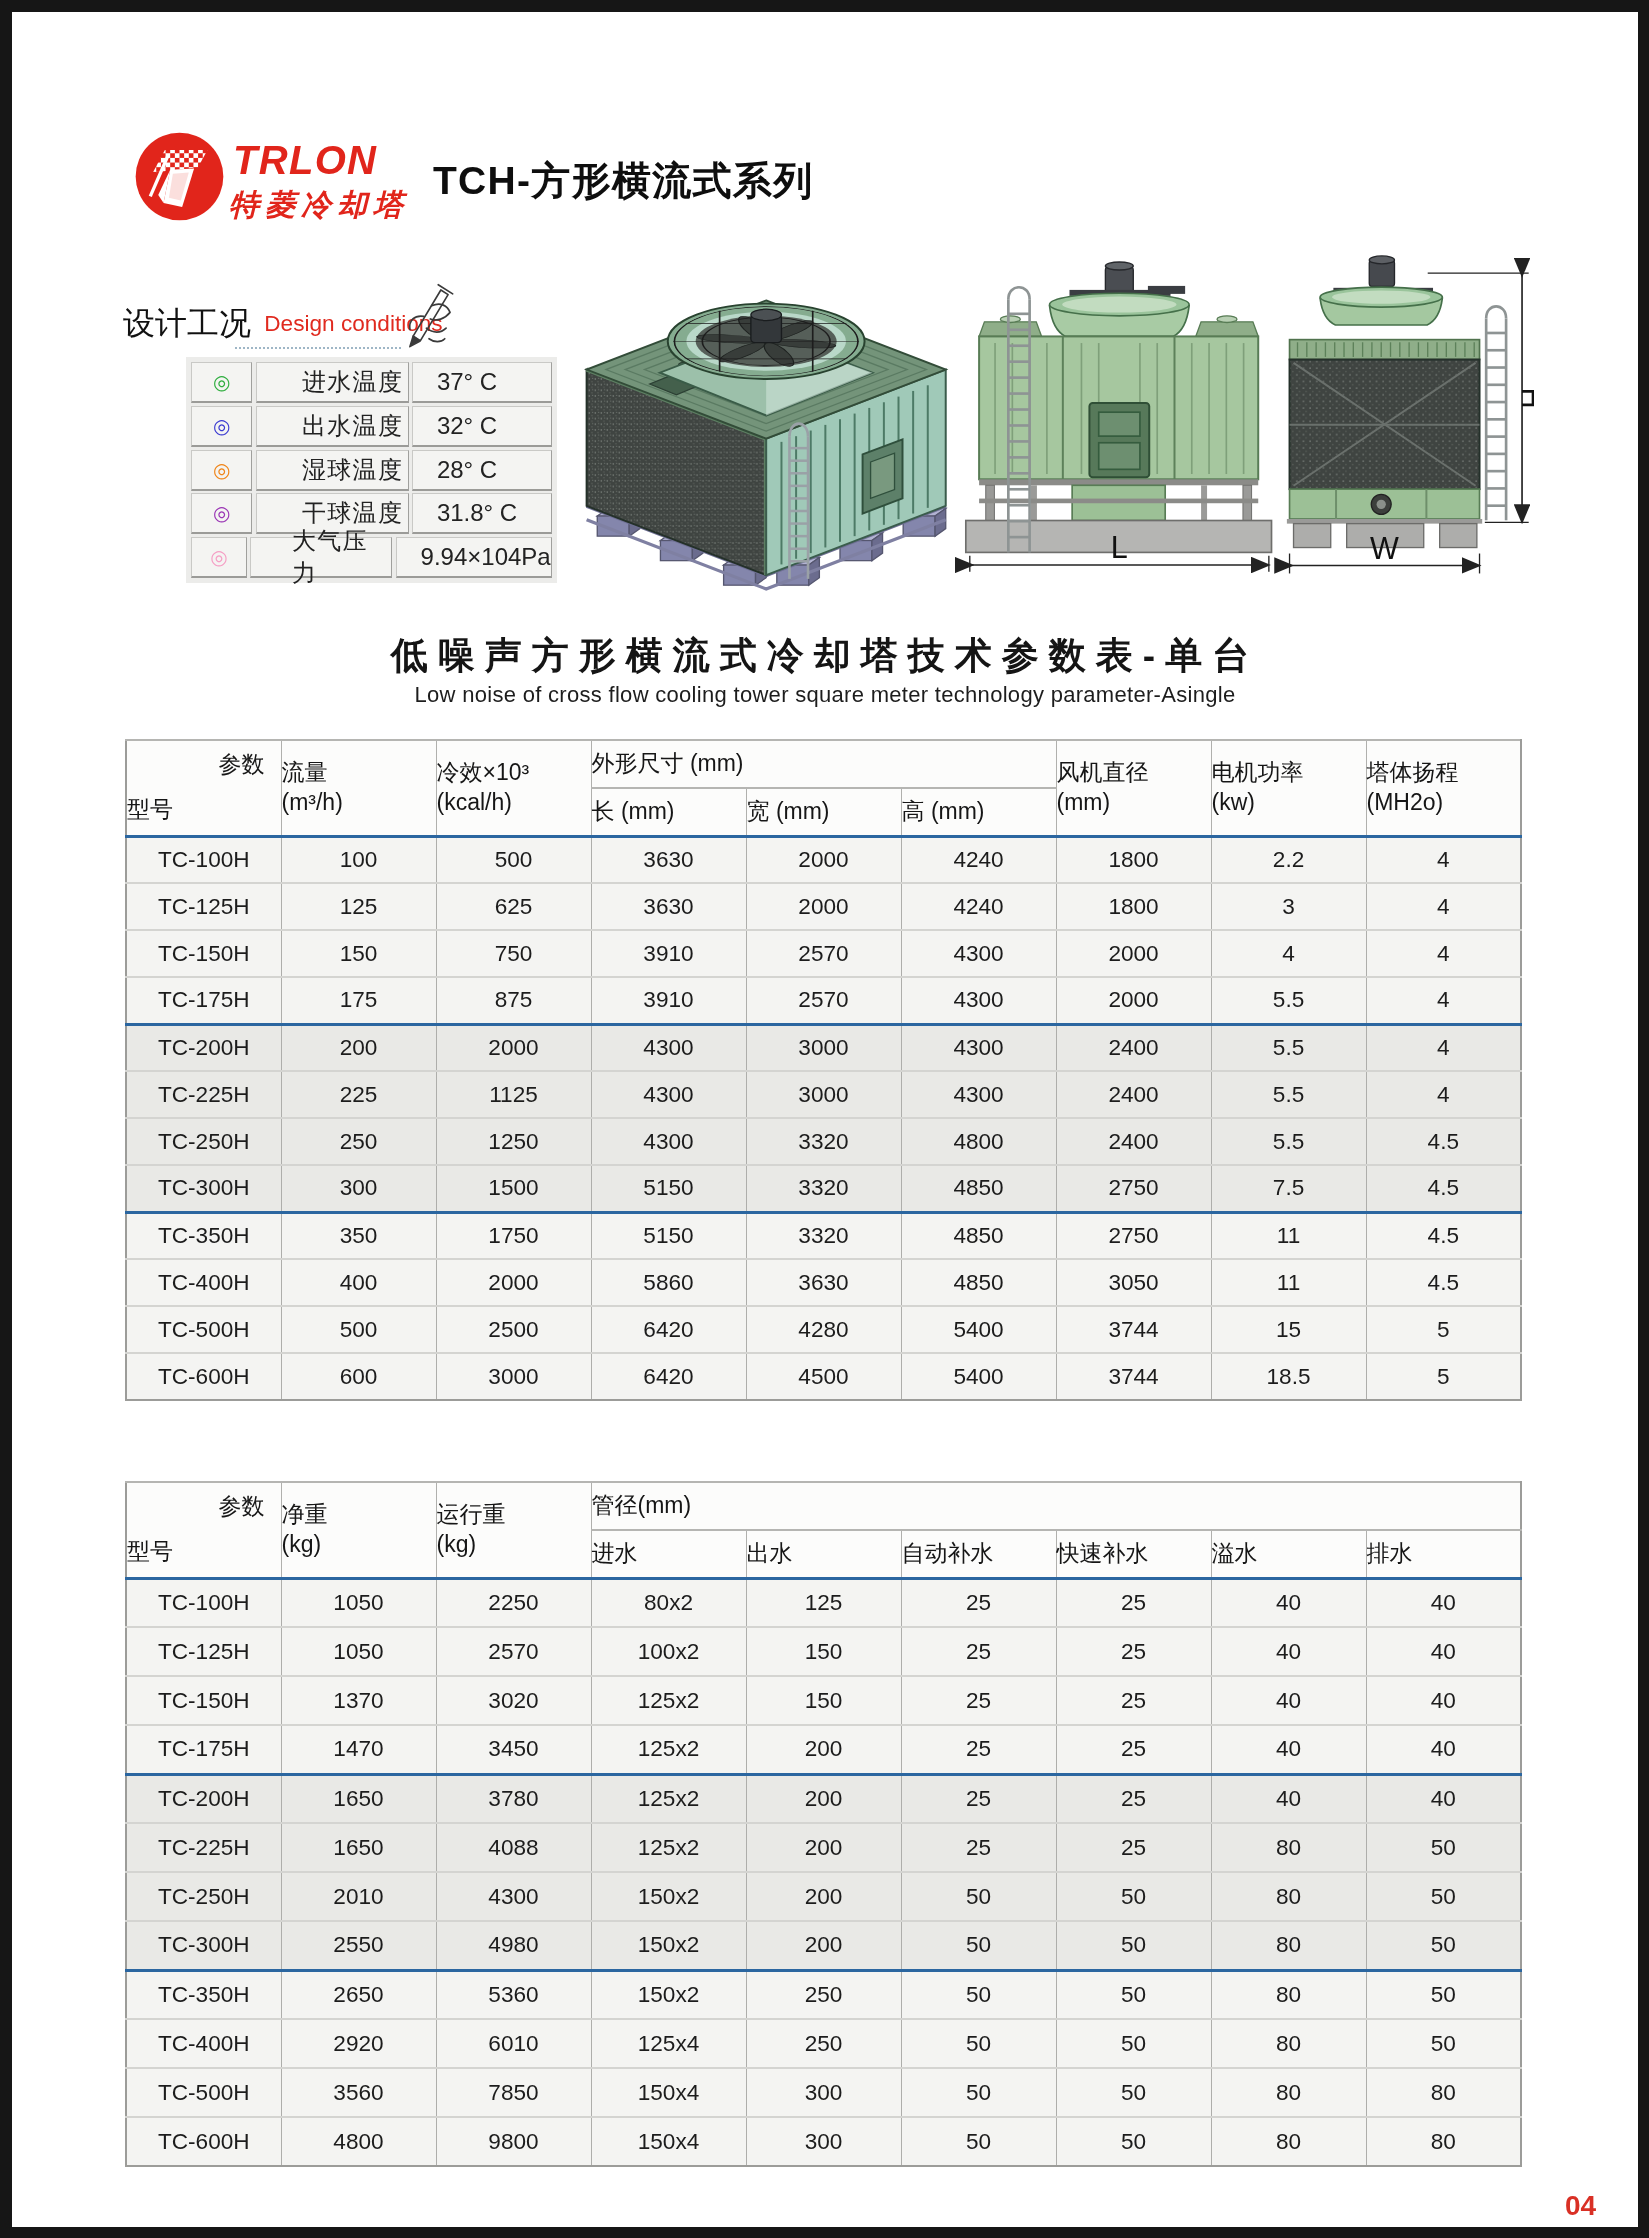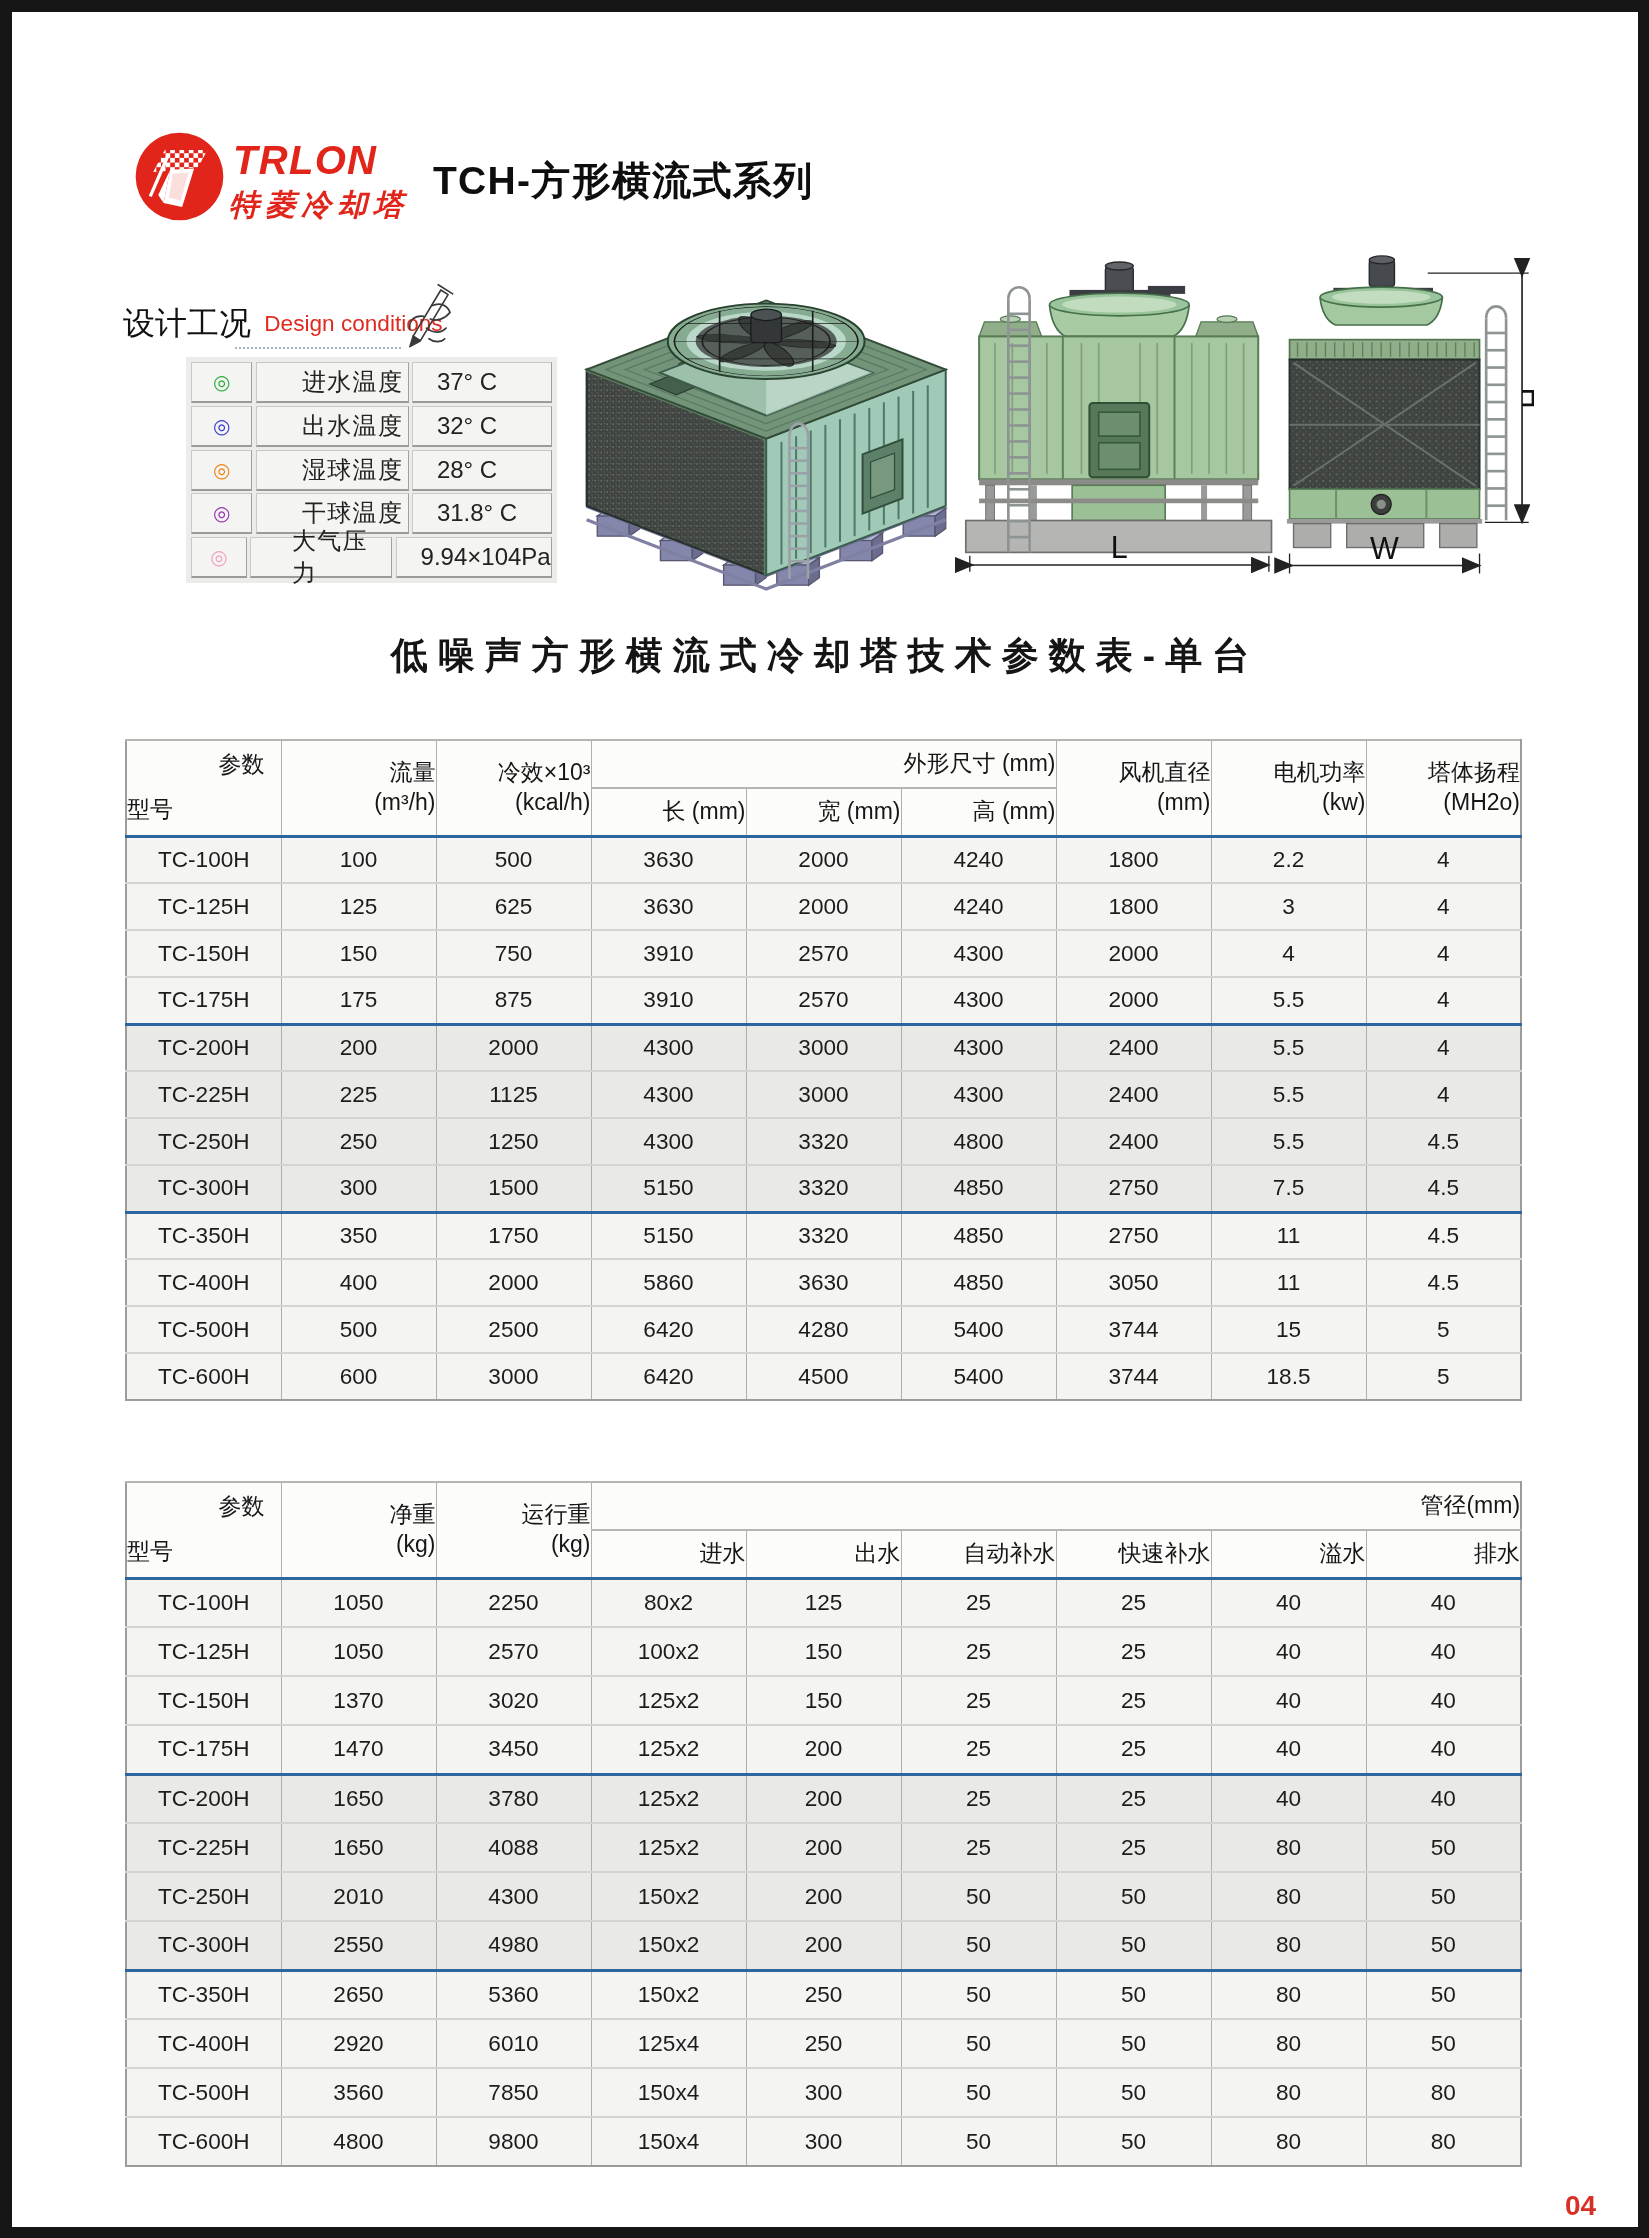--- a/index.html
+++ b/index.html
@@ -44,21 +44,21 @@
   
   :root { --blue:#2b66a0; }
   table.spec {
     border-collapse:collapse; table-layout:fixed; width:1393px;
     background:#fbfbfa; border:2px solid #9c9c99; border-top:2.7px solid #b5b5b2;
   }
   table.spec col { width:155px; }
   table.spec th {
     border:1.3px solid #b0b0ad; font-weight:normal; font-size:23px;
     background:#fcfcfb; white-space:pre-line; line-height:1.3; color:#161616;
-    text-align:right; vertical-align:middle; padding:0;
+    text-align:left; vertical-align:middle; padding:0;
   }
   table.spec thead tr { height:48px; }
   table.spec th.grp { border-bottom:2px solid #b5b5b2; }
   table.spec td {
     border-left:1.3px solid #aeaeab; border-right:1.3px solid #aeaeab;
     border-top:2.7px solid #d4d4d1; font-size:22.6px; text-align:center;
     vertical-align:middle; color:#1c1c1c; background:#f4f4f2; padding:0;
   }
   table.spec tbody tr { height:47px;padding-left:15px; }
   table.t2 tbody tr { height:49px; }
@@ -443,20 +443,21 @@
     <line x1="402" y1="32" x2="402" y2="403" stroke="#222" stroke-width="2.5" marker-start="url(#arrS)" marker-end="url(#arrS)"></line>
     <text x="402" y="218" text-anchor="middle" font-size="44" fill="#111" transform="rotate(90 402 218)">H</text>
 
     <line x1="52" y1="452" x2="52" y2="482" stroke="#222" stroke-width="2"></line>
     <line x1="338" y1="452" x2="338" y2="482" stroke="#222" stroke-width="2"></line>
     <line x1="54" y1="470" x2="336" y2="470" stroke="#222" stroke-width="2.5" marker-start="url(#arrS)" marker-end="url(#arrS)"></line>
     <text x="195" y="460" text-anchor="middle" font-size="46" fill="#111">W</text>
   </svg>
 
   <div class="abs sec-title" style="left:0; top:619px;">低噪声方形横流式冷却塔技术参数表-单台</div>
+  <div class="abs sec-sub" style="left:0; top:670px;">Low noise of cross flow cooling tower square meter technology parameter-Asingle</div>
 
   <table class="spec abs" style="left:113px; top:727px;">
     <colgroup>
         <col>
         <col>
         <col>
         <col>
         <col>
         <col>
         <col>

